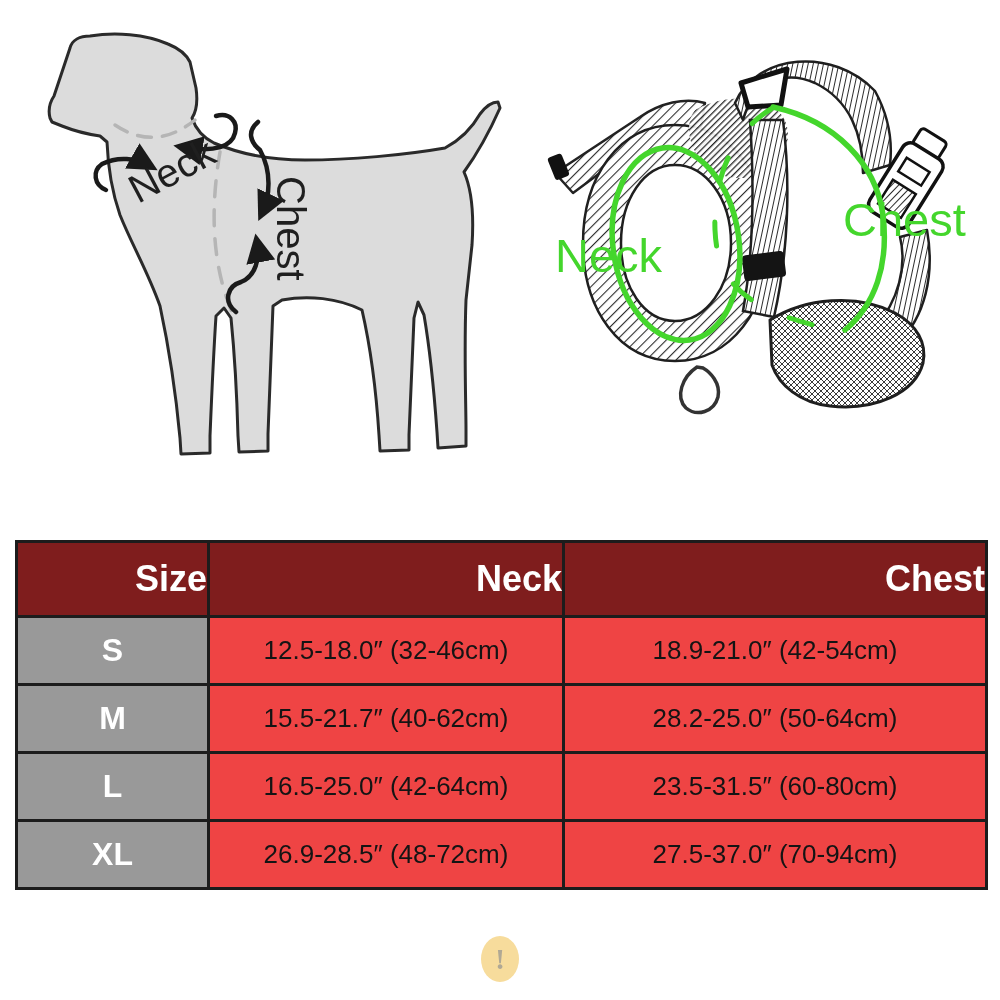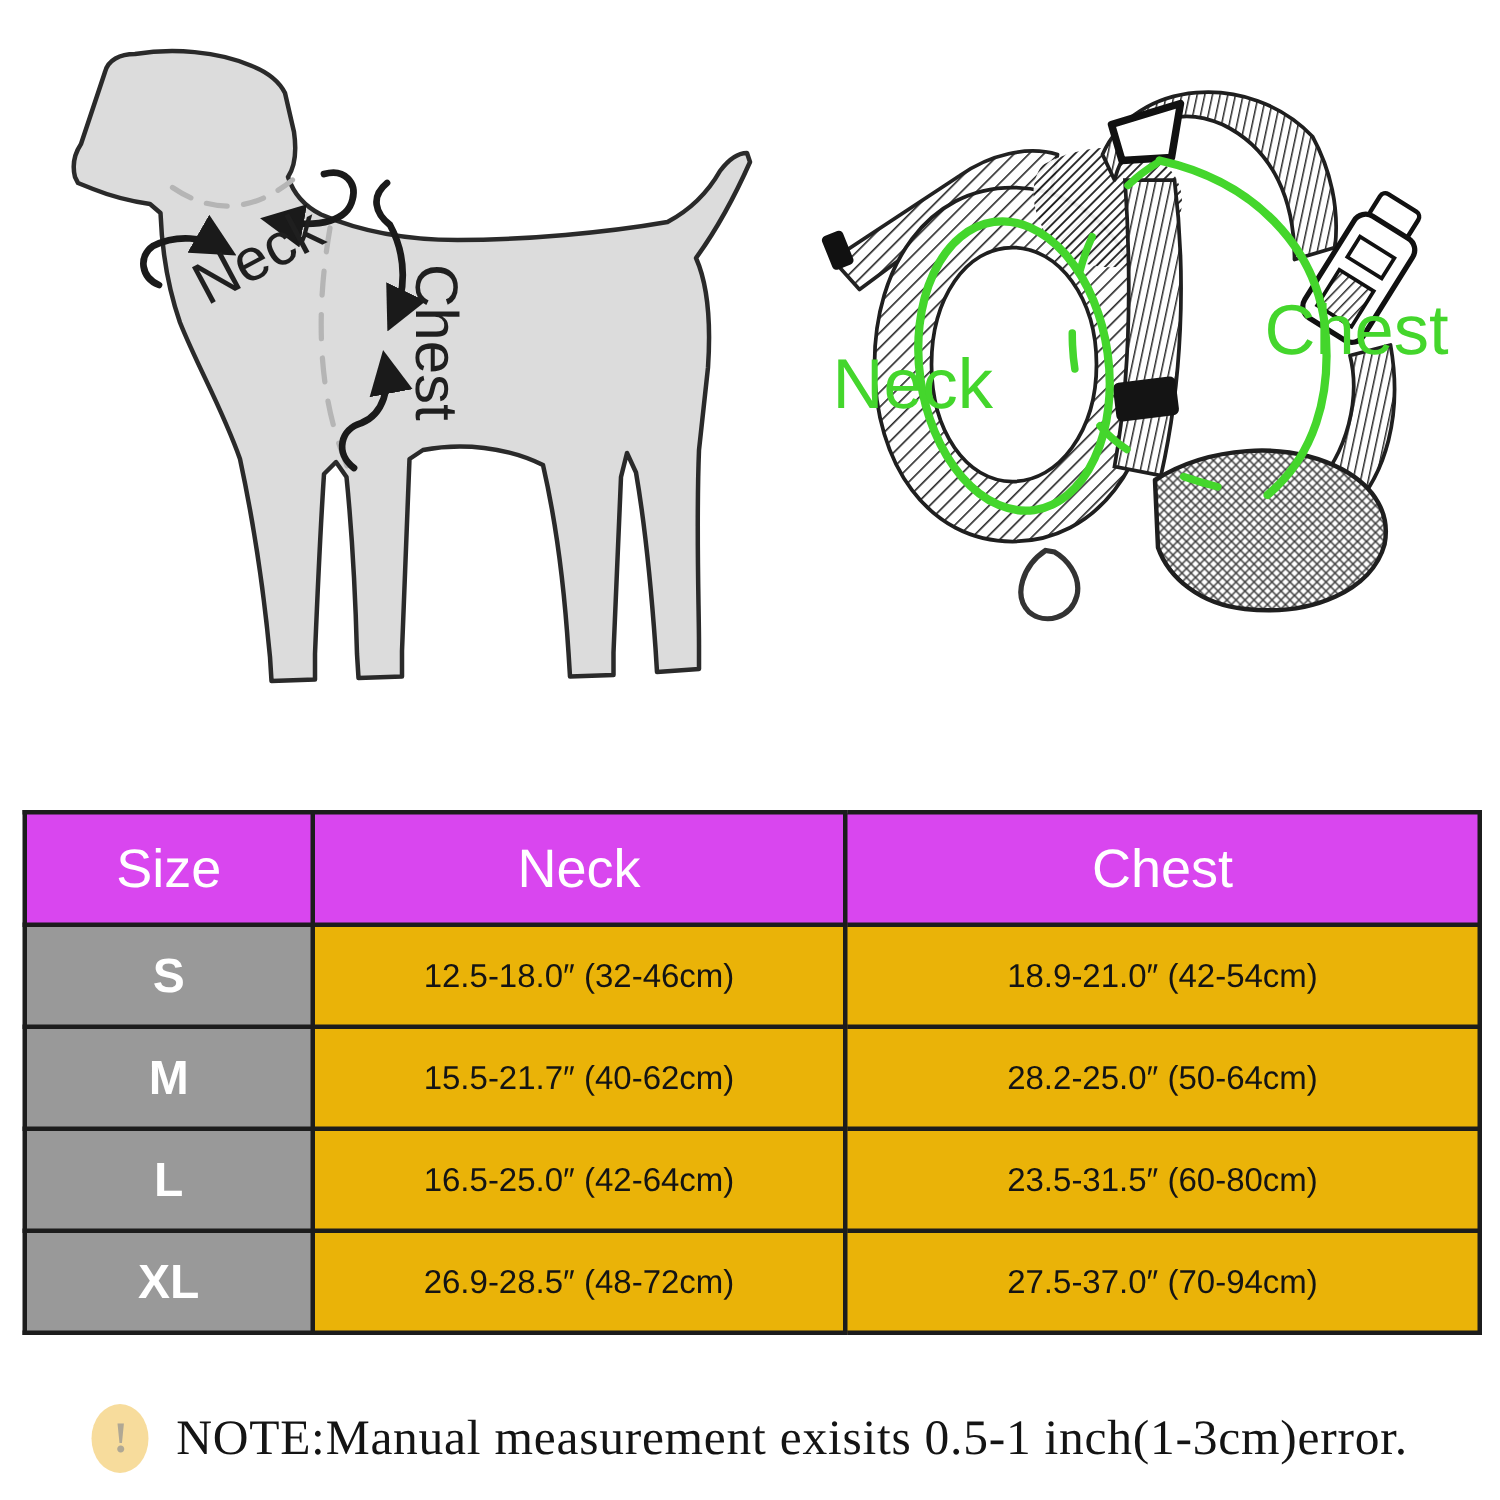--- a/index.html
+++ b/index.html
@@ -4,23 +4,23 @@
 <style>
   html,body{margin:0;padding:0;background:#fff;}
   #stage{position:relative;width:1000px;height:1000px;background:#fff;overflow:hidden;
          font-family:"Liberation Sans",sans-serif;}
   svg text{font-family:"Liberation Sans",sans-serif;}
 
   
   #size-table{position:absolute;left:15px;top:540px;width:970px;
               border-collapse:collapse;table-layout:fixed;}
   #size-table th,#size-table td{border:3px solid #1c1c1c;text-align:center;vertical-align:middle;padding:0;}
-  #size-table thead th{background:#d946ef;color:#ffffff;font-size:36px;font-weight:normal;height:72px;}
+  #size-table thead th{background:#7f1d1d;color:#ffffff;font-size:36px;font-weight:bold;height:72px;text-align:right;}
   #size-table td.size-cell{background:#999999;color:#ffffff;font-size:32px;font-weight:bold;}
-  #size-table tbody td{background:#eab308;color:#141414;font-size:22px;height:65px;}
+  #size-table tbody td{background:#ef4444;color:#141414;font-size:26px;height:65px;}
 
   
   #note-row{position:absolute;left:0;top:930px;width:1000px;height:58px;
             display:flex;align-items:center;justify-content:center;gap:18px;}
   #note-icon{width:38px;height:46px;border-radius:50%;background:#f7dc9c;
              display:flex;align-items:center;justify-content:center;
              color:#b0a894;font-family:"Liberation Serif",serif;font-size:29px;font-weight:bold;}
   #note-text{font-family:"Liberation Serif",serif;font-size:33px;color:#141414;letter-spacing:.5px;}
 
   .abs{position:absolute;}
@@ -152,16 +152,15 @@
       <tr>
         <td class="size-cell">XL</td>
         <td>26.9-28.5″ (48-72cm)</td>
         <td>27.5-37.0″ (70-94cm)</td>
       </tr>
     </tbody>
   </table>
 
   <div id="note-row">
     <div id="note-icon">!</div>
-    <div id="note-text">NOTE:Manual measurement exisits 0.5-1 inch(1-3cm)error.</div>
   </div>
 
 </div>
 
 </body></html>

